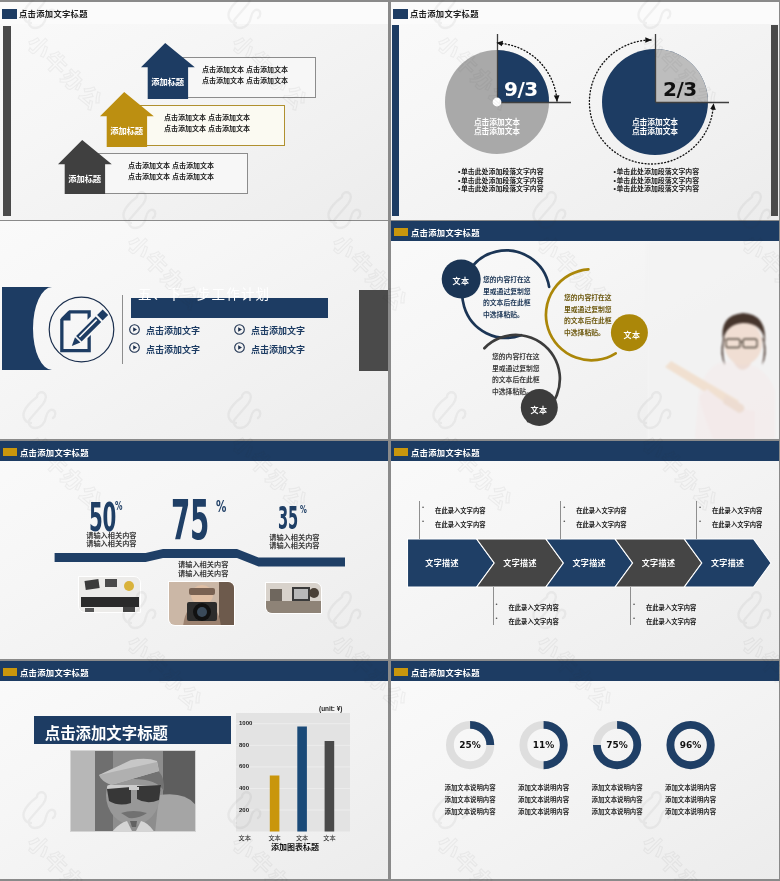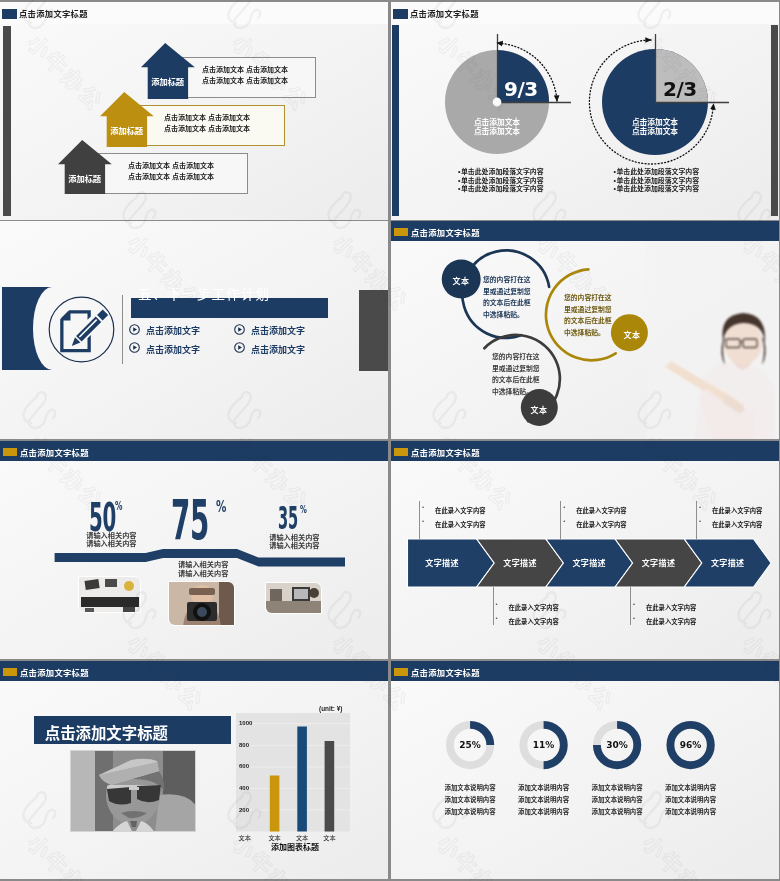--- a/index.html
+++ b/index.html
@@ -421,21 +421,21 @@
       <path d="M79.10,63.80 A20.2,20.2 0 0,1 99.30,84.00" fill="none" stroke="#1f3f66" stroke-width="7.85"></path>
       <circle cx="152.6" cy="84.0" r="20.2" fill="none" stroke="#dedede" stroke-width="7.85"></circle>
       <path d="M152.60,63.80 A20.2,20.2 0 0,1 152.60,104.20" fill="none" stroke="#1f3f66" stroke-width="7.85"></path>
       <circle cx="226.1" cy="84.0" r="20.2" fill="none" stroke="#dedede" stroke-width="7.85"></circle>
       <path d="M226.10,63.80 A20.2,20.2 0 1,1 205.90,84.00" fill="none" stroke="#1f3f66" stroke-width="7.85"></path>
       <circle cx="299.6" cy="84.0" r="20.2" fill="none" stroke="#dedede" stroke-width="7.85"></circle>
       <circle cx="299.6" cy="84.0" r="20.2" fill="none" stroke="#1f3f66" stroke-width="7.85"></circle>
     </svg>
     <div class="dv" style="left:55.1px;top:79.4px;">25%</div>
     <div class="dv" style="left:128.6px;top:79.4px;">11%</div>
-    <div class="dv" style="left:202.1px;top:79.4px;">30%</div>
+    <div class="dv" style="left:202.1px;top:79.4px;">75%</div>
     <div class="dv" style="left:275.6px;top:79.4px;">96%</div>
     <div class="dt" style="left:34.1px;top:121px;">
       <div>添加文本说明内容</div>
       <div>添加文本说明内容</div>
       <div>添加文本说明内容</div>
     </div>
     <div class="dt" style="left:107.6px;top:121px;">
       <div>添加文本说明内容</div>
       <div>添加文本说明内容</div>
       <div>添加文本说明内容</div>

